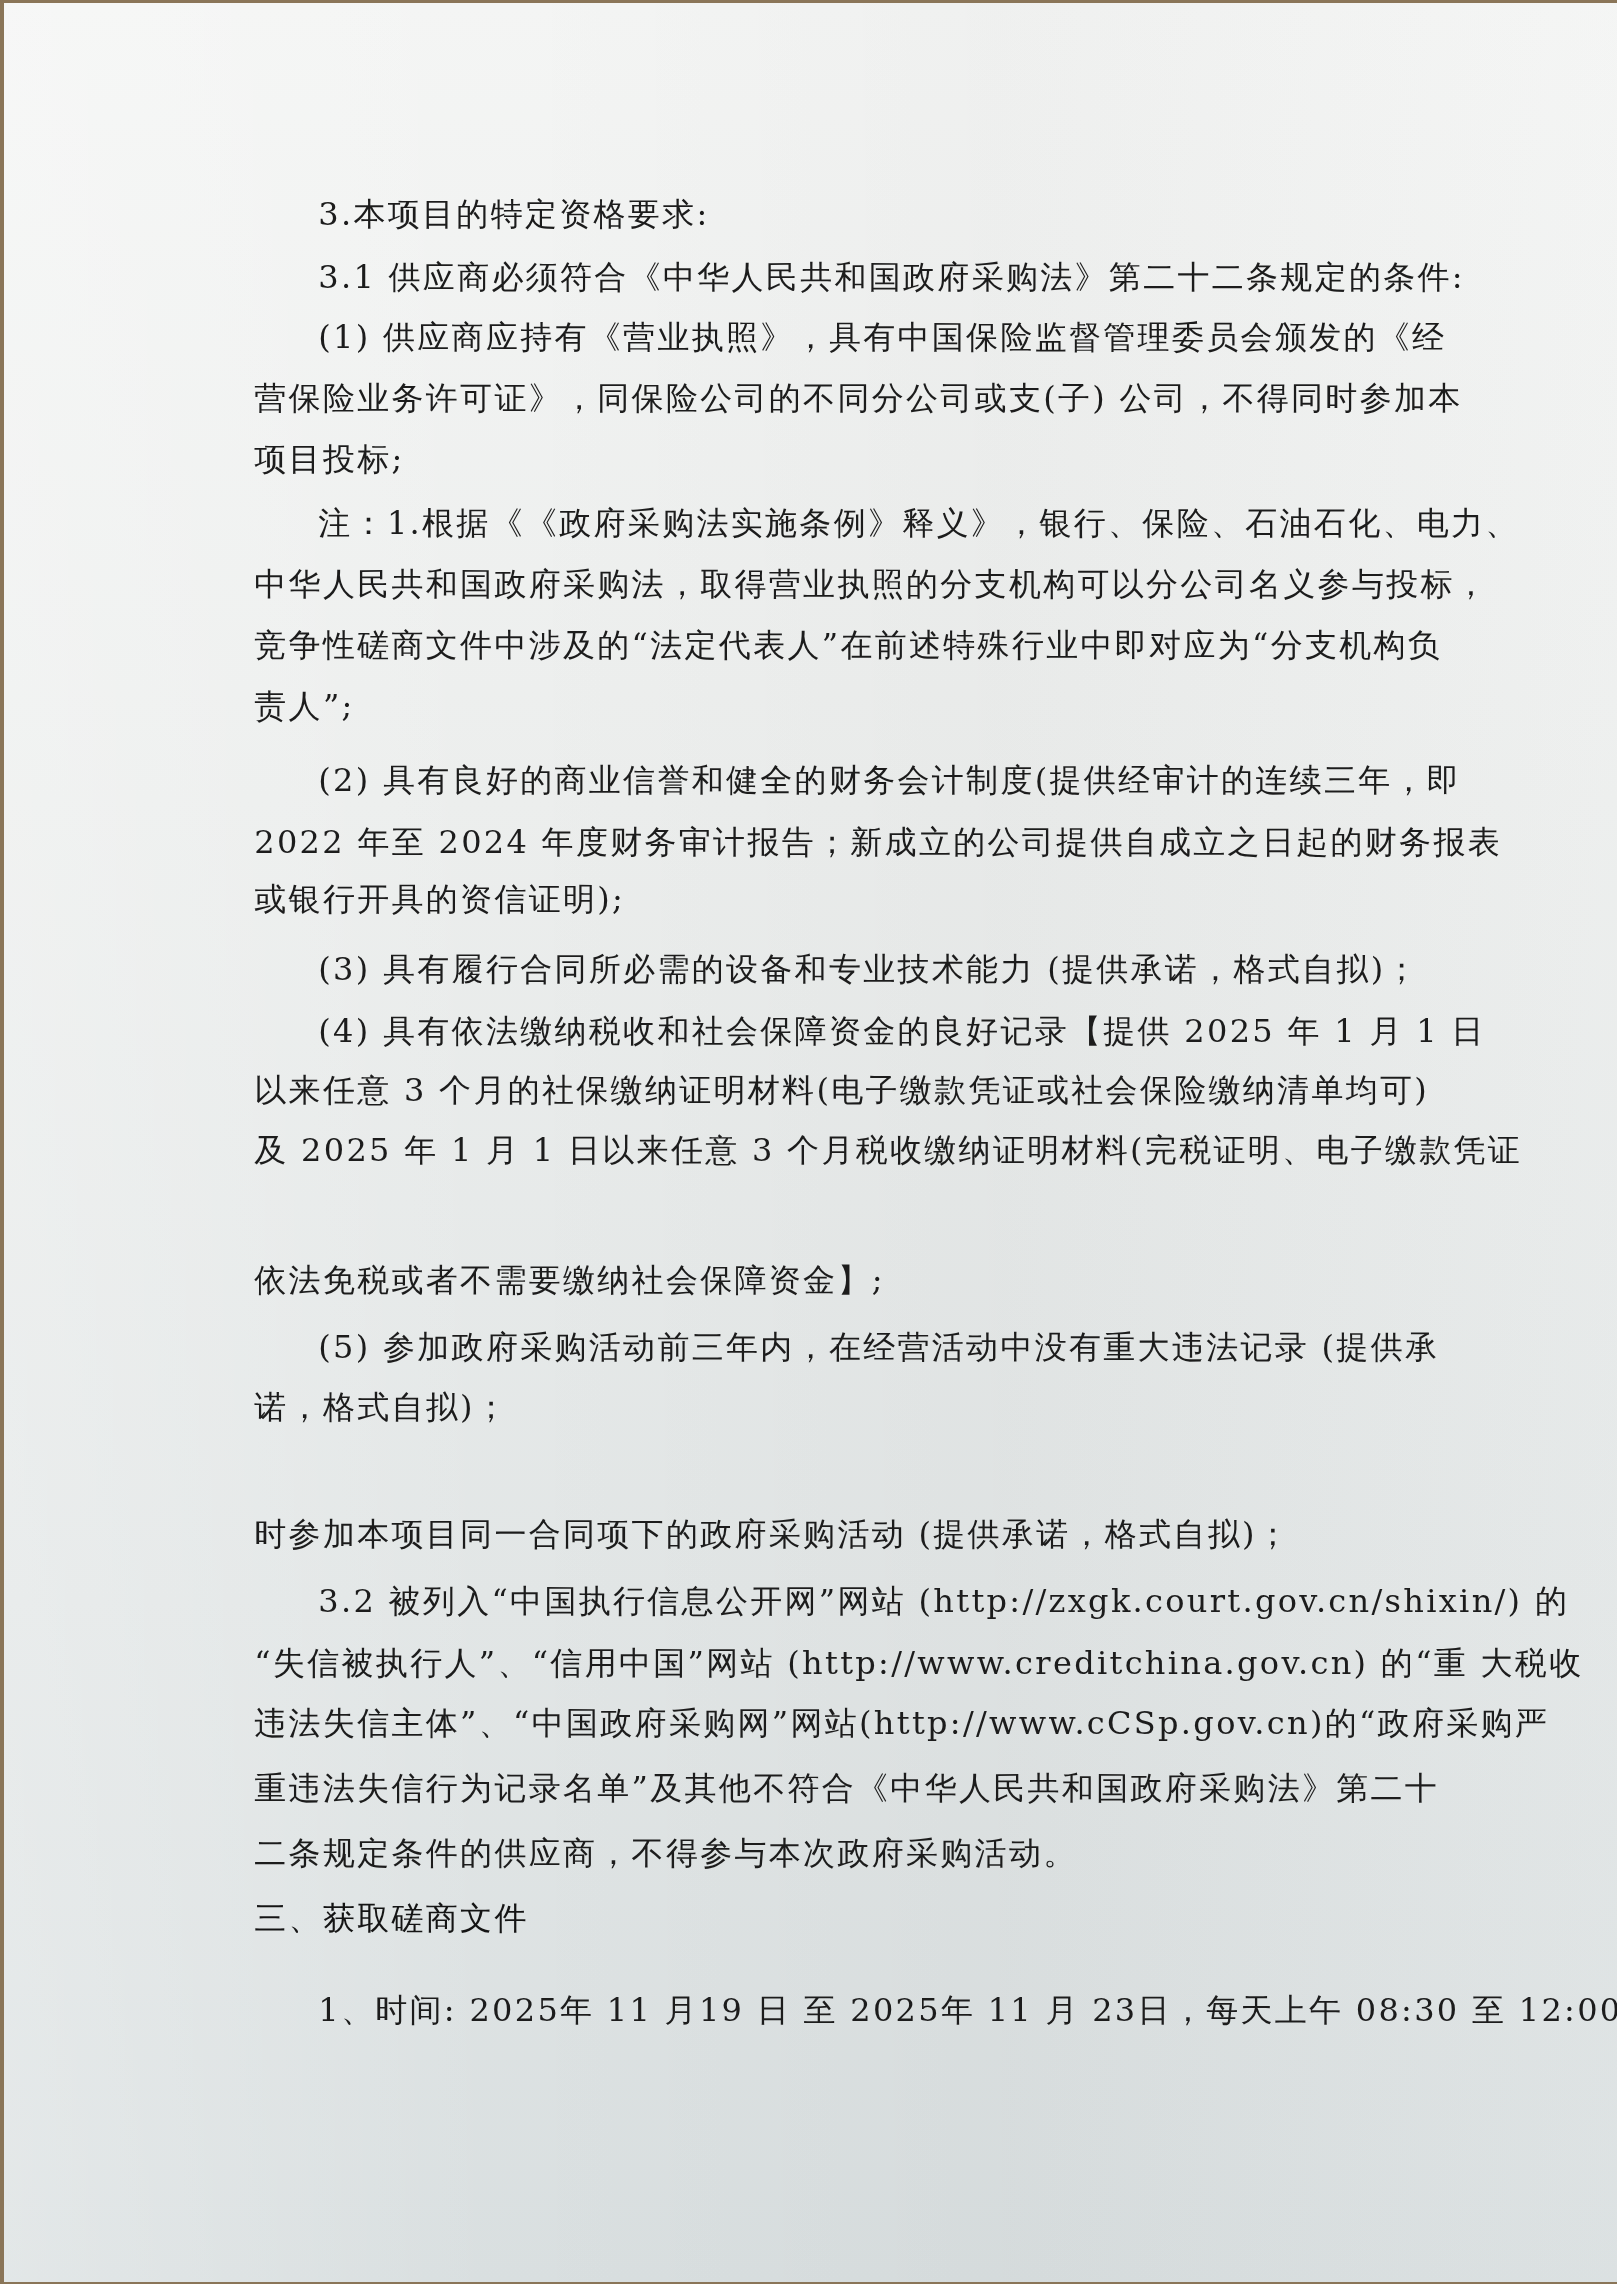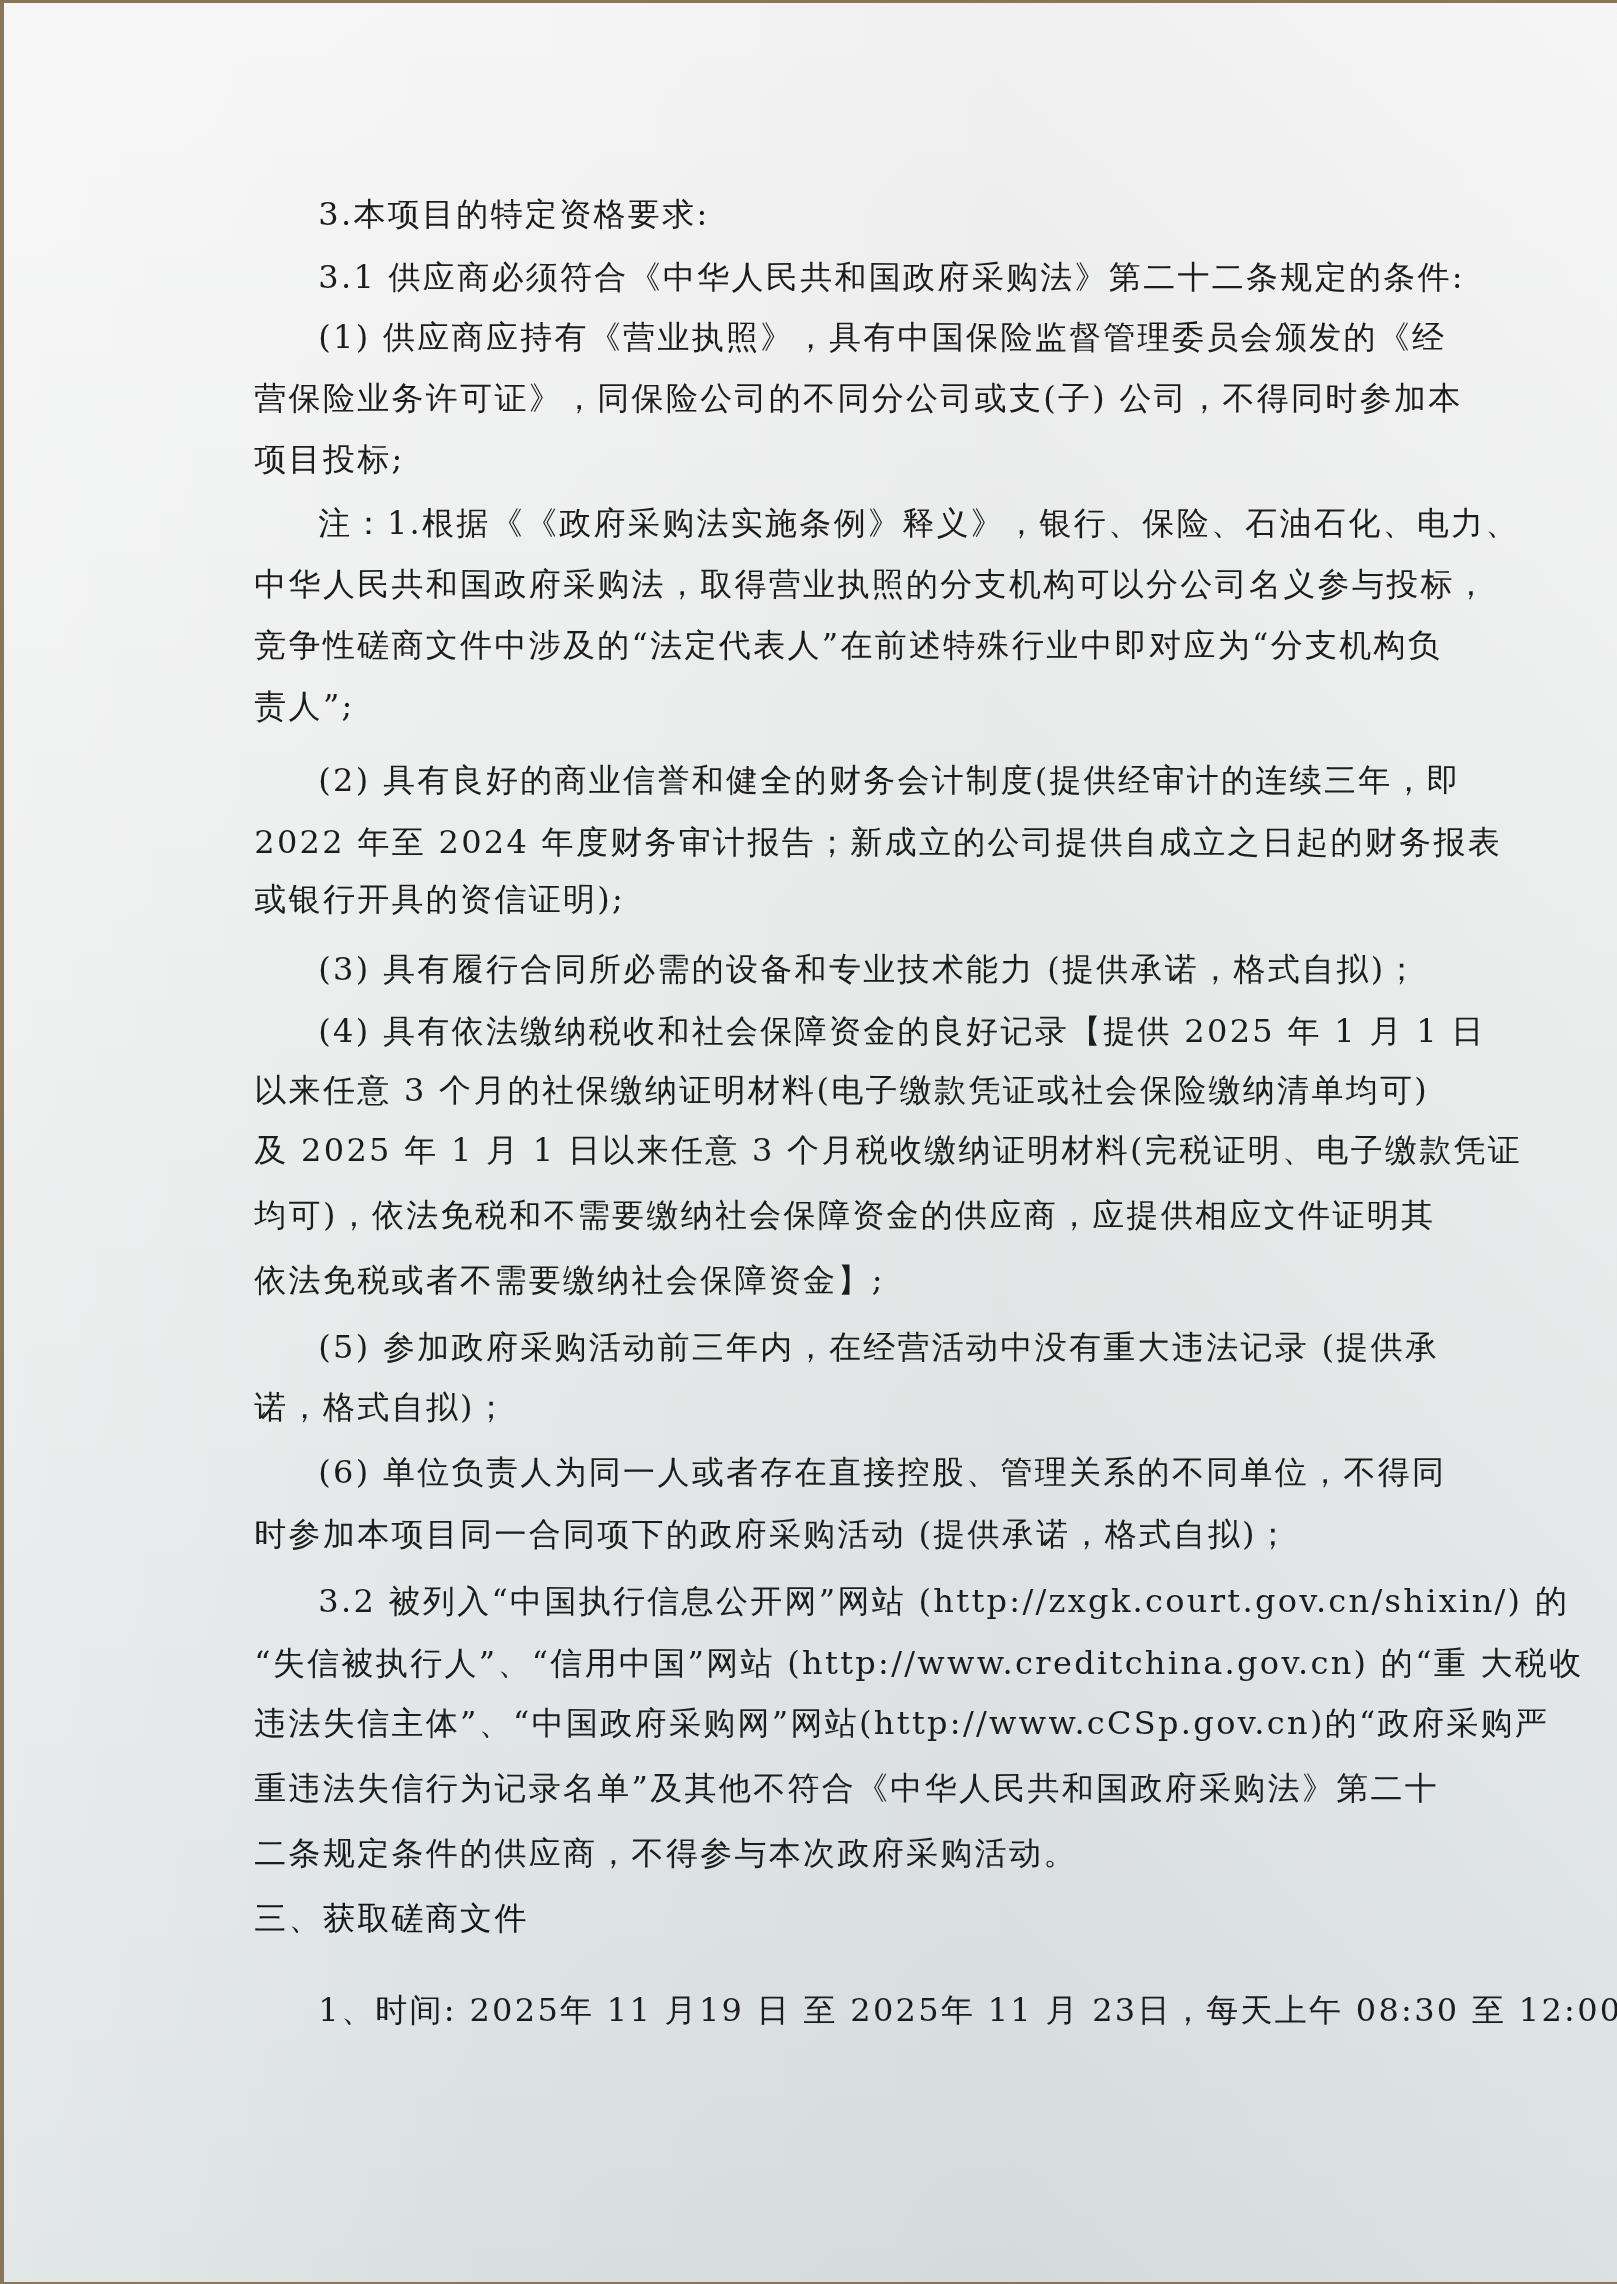--- a/index.html
+++ b/index.html
@@ -73,27 +73,25 @@
 
   <div class="line indent" style="top:756px">(2) 具有良好的商业信誉和健全的财务会计制度(提供经审计的连续三年，即</div>
   <div class="line" style="top:818px">2022 年至 2024 年度财务审计报告；新成立的公司提供自成立之日起的财务报表</div>
   <div class="line last" style="top:875px">或银行开具的资信证明);</div>
 
   <div class="line indent last" style="top:945px">(3) 具有履行合同所必需的设备和专业技术能力 (提供承诺，格式自拟)；</div>
 
   <div class="line indent" style="top:1007px">(4) 具有依法缴纳税收和社会保障资金的良好记录【提供 2025 年 1 月 1 日</div>
   <div class="line" style="top:1066px">以来任意 3 个月的社保缴纳证明材料(电子缴款凭证或社会保险缴纳清单均可)</div>
   <div class="line" style="top:1126px">及 2025 年 1 月 1 日以来任意 3 个月税收缴纳证明材料(完税证明、电子缴款凭证</div>
-  <div class="line" style="top:1191px">均可)，依法免税和不需要缴纳社会保障资金的供应商，应提供相应文件证明其</div>
   <div class="line last" style="top:1256px">依法免税或者不需要缴纳社会保障资金】;</div>
 
   <div class="line indent" style="top:1323px">(5) 参加政府采购活动前三年内，在经营活动中没有重大违法记录 (提供承</div>
   <div class="line last" style="top:1383px">诺，格式自拟)；</div>
 
-  <div class="line indent" style="top:1448px">(6) 单位负责人为同一人或者存在直接控股、管理关系的不同单位，不得同</div>
   <div class="line last" style="top:1510px">时参加本项目同一合同项下的政府采购活动 (提供承诺，格式自拟)；</div>
 
   <div class="line indent" style="top:1577px">3.2 被列入“中国执行信息公开网”网站 (http://zxgk.court.gov.cn/shixin/) 的</div>
   <div class="line" style="top:1639px">“失信被执行人”、“信用中国”网站 (http://www.creditchina.gov.cn) 的“重 大税收</div>
   <div class="line" style="top:1699px">违法失信主体”、“中国政府采购网”网站(http://www.cCSp.gov.cn)的“政府采购严</div>
   <div class="line last" style="top:1829px">二条规定条件的供应商，不得参与本次政府采购活动。</div>
   <div class="line" style="top:1764px">重违法失信行为记录名单”及其他不符合《中华人民共和国政府采购法》第二十</div>
 
   <div class="line heading last" style="top:1894px">三、获取磋商文件</div>
 

